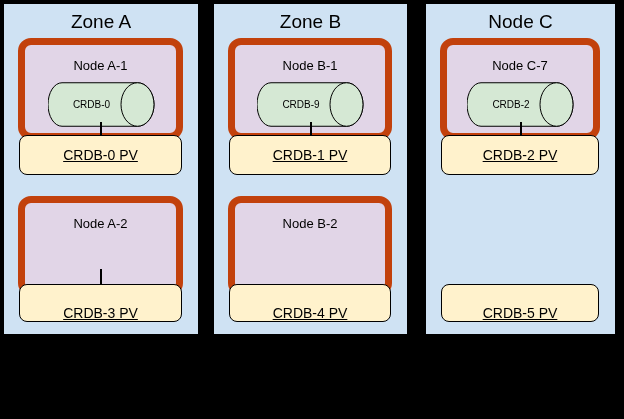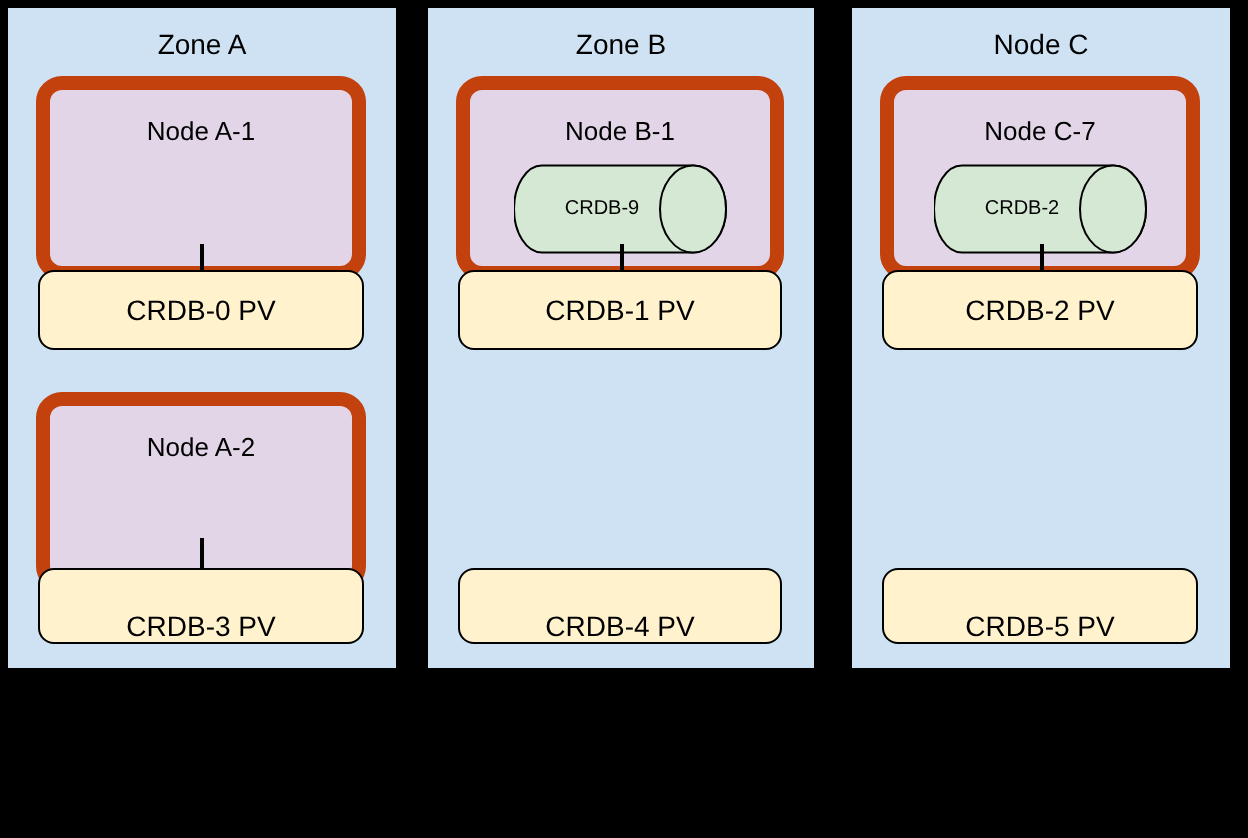--- a/index.html
+++ b/index.html
@@ -16,21 +16,21 @@
     top:2px;height:330px;
     background:#cfe2f3;
     border:2px solid #000000;
   }
   .zone-a{left:2px;width:194px;}
   .zone-b{left:212px;width:193px;}
   .zone-c{left:424px;width:189px;}
   .zone-label{
     position:absolute;top:10px;left:0;right:0;
     text-align:center;
-    font-size:14px;line-height:16px;
+    font-size:19px;line-height:16px;
   }
   .node{
     position:absolute;left:14px;right:15px;
     background:#e1d5e7;
     border:7px solid #c2410c;
     border-radius:13px;
   }
   .node-row1{top:34px;height:88px;}
   .node-row2{top:181px;height:86px;margin-top:11px;}
   .node-label{
@@ -60,34 +60,42 @@
   .connector-row1{top:118px;height:14px;}
   .connector-row2{top:265px;height:16px;}
   .pv{
     position:absolute;left:15px;right:16px;
     height:38px;
     background:#fff2cc;
     border:1px solid #000000;
     border-radius:8px;
     display:flex;align-items:center;justify-content:center;
     font-size:14px;
+    text-decoration:underline;
   }
   .pv-row1{top:131px;}
   .pv-row2{top:280px;height:36px;align-items:flex-end;}
 </style>
 </head>
 <body>
 
 <div id="canvas">
 
   <div class="zone zone-a">
     <div class="zone-label">Zone A</div>
 
     <div class="node node-row1">
       <div class="node-label">Node A-1</div>
+      <div class="cylinder">
+        <svg width="107" height="45" viewBox="0 0 107 45">
+          <path d="M14,0.75 H89.5 A16.5,21.75 0 0 1 89.5,44.25 H14 A14,21.75 0 0 1 14,0.75 Z" fill="#d5e8d4" stroke="#000000" stroke-width="1"></path>
+          <ellipse cx="89.5" cy="22.5" rx="16.5" ry="21.75" fill="#d5e8d4" stroke="#000000" stroke-width="1"></ellipse>
+        </svg>
+        <div class="cylinder-label">CRDB-0</div>
+      </div>
     </div>
     <div class="connector connector-row1"></div>
     <div class="pv pv-row1">
       <span>CRDB-0 PV</span>
     </div>
 
     <div class="node node-row2">
       <div class="node-label">Node A-2</div>
     </div>
     <div class="connector connector-row2"></div>
@@ -107,20 +115,23 @@
           <ellipse cx="89.5" cy="22.5" rx="16.5" ry="21.75" fill="#d5e8d4" stroke="#000000" stroke-width="1"></ellipse>
         </svg>
         <div class="cylinder-label">CRDB-9</div>
       </div>
     </div>
     <div class="connector connector-row1"></div>
     <div class="pv pv-row1">
       <span>CRDB-1 PV</span>
     </div>
 
+    <div class="node node-row2">
+      <div class="node-label">Node B-2</div>
+    </div>
     <div class="pv pv-row2">
       <span>CRDB-4 PV</span>
     </div>
   </div>
 
   <div class="zone zone-c">
     <div class="zone-label">Node C</div>
 
     <div class="node node-row1">
       <div class="node-label">Node C-7</div>

